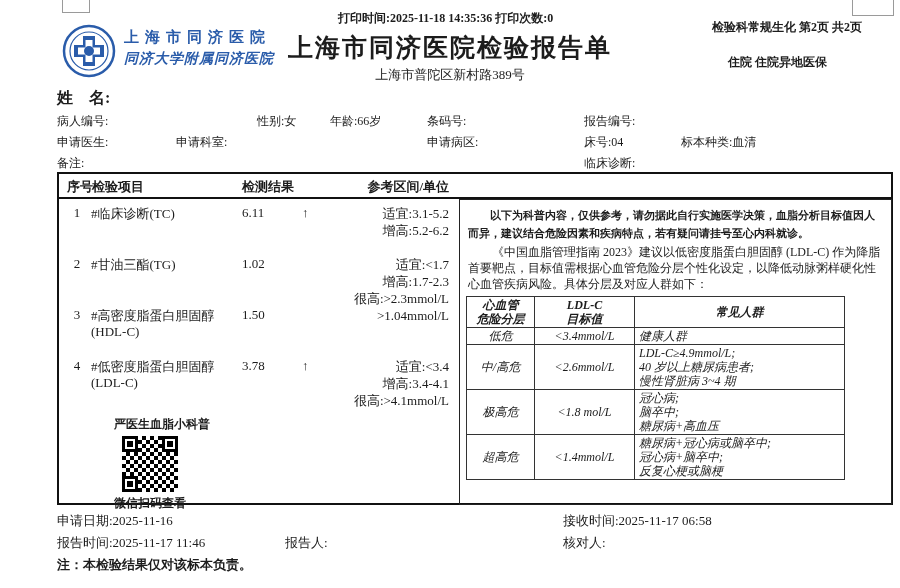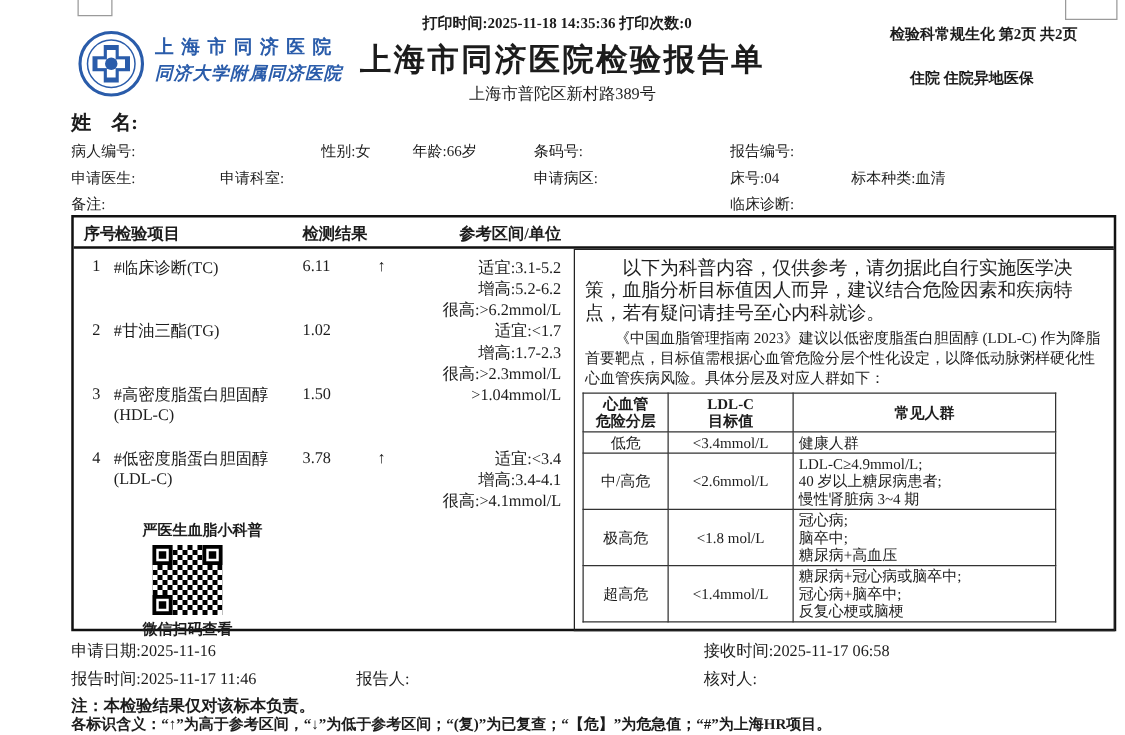--- a/index.html
+++ b/index.html
@@ -30,23 +30,23 @@
   .rrow .c-no{position:absolute;left:8px;width:20px;text-align:center;}
   .rrow .c-item{position:absolute;left:32px;}
   .rrow .c-item2{position:absolute;left:32px;top:17px;}
   .rrow .c-res{position:absolute;left:183px;}
   .rrow .c-flag{position:absolute;left:243px;font-weight:bold;}
   .rrow .c-refs{position:absolute;left:230px;top:0;width:160px;text-align:right;line-height:17px;}
   .rrow .c-refs span{display:block;}
 
   
   .scibox{position:absolute;left:400px;top:25px;width:433px;height:306px;border:1px solid #222;overflow:hidden;}
-  .scibox .p1{margin:6px 8px 0;font-size:15px;font-weight:normal;line-height:18px;text-indent:2em;white-space:normal;}
+  .scibox .p1{margin:6px 8px 0;font-size:11px;font-weight:bold;line-height:18px;text-indent:2em;white-space:normal;}
   .scibox .p2{margin:2px 8px 0;font-size:12px;line-height:16px;text-indent:2em;white-space:normal;}
-  .risk{border-collapse:collapse;margin:4px 0 0 6px;font-size:12px;}
+  .risk{border-collapse:collapse;margin:4px 0 0 6px;font-size:12px;font-style:italic;}
   .risk td,.risk th{border:1px solid #333;padding:1px 4px;line-height:14px;font-weight:normal;vertical-align:middle;}
   .risk th{font-weight:bold;text-align:center;}
   .risk .c1{width:68px;text-align:center;}
   .risk .c2{width:100px;text-align:center;}
   .risk .c3{width:210px;text-align:left;}
   .risk .ln{display:block;white-space:nowrap;}
 
   
   .qrblock{position:absolute;left:55px;top:242px;width:120px;text-align:left;}
   .qrtitle{font-size:12px;font-weight:bold;font-family:"Liberation Sans","DejaVu Sans",sans-serif;}
@@ -111,21 +111,20 @@
     </div>
 
     <div class="rrow" style="top:31px;">
       <span class="c-no">1</span>
       <span class="c-item">#临床诊断(TC)</span>
       <span class="c-res">6.11</span>
       <span class="c-flag">↑</span>
       <div class="c-refs">
         <span>适宜:3.1-5.2</span>
         <span>增高:5.2-6.2</span>
-        <span>很高:&gt;6.2mmol/L</span>
       </div>
     </div>
 
     <div class="rrow" style="top:82px;">
       <span class="c-no">2</span>
       <span class="c-item">#甘油三酯(TG)</span>
       <span class="c-res">1.02</span>
       <div class="c-refs">
         <span>适宜:&lt;1.7</span>
         <span>增高:1.7-2.3</span>
@@ -225,15 +224,14 @@
   </div>
 
   <div class="abs f13" style="left:57px;top:512px;">申请日期:2025-11-16</div>
   <div class="abs f13" style="left:563px;top:512px;">接收时间:2025-11-17 06:58</div>
 
   <div class="abs f13" style="left:57px;top:534px;">报告时间:2025-11-17 11:46</div>
   <div class="abs f13" style="left:285px;top:534px;">报告人:</div>
   <div class="abs f13" style="left:563px;top:534px;">核对人:</div>
 
   <div class="abs f13 bold" style="left:57px;top:556px;">注：本检验结果仅对该标本负责。</div>
-  <div class="abs f12 bold" style="left:57px;top:571px;">各标识含义：“↑”为高于参考区间，“↓”为低于参考区间；“(复)”为已复查；“【危】”为危急值；“#”为上海HR项目。</div>
 
 </div>
 
 </body></html>

